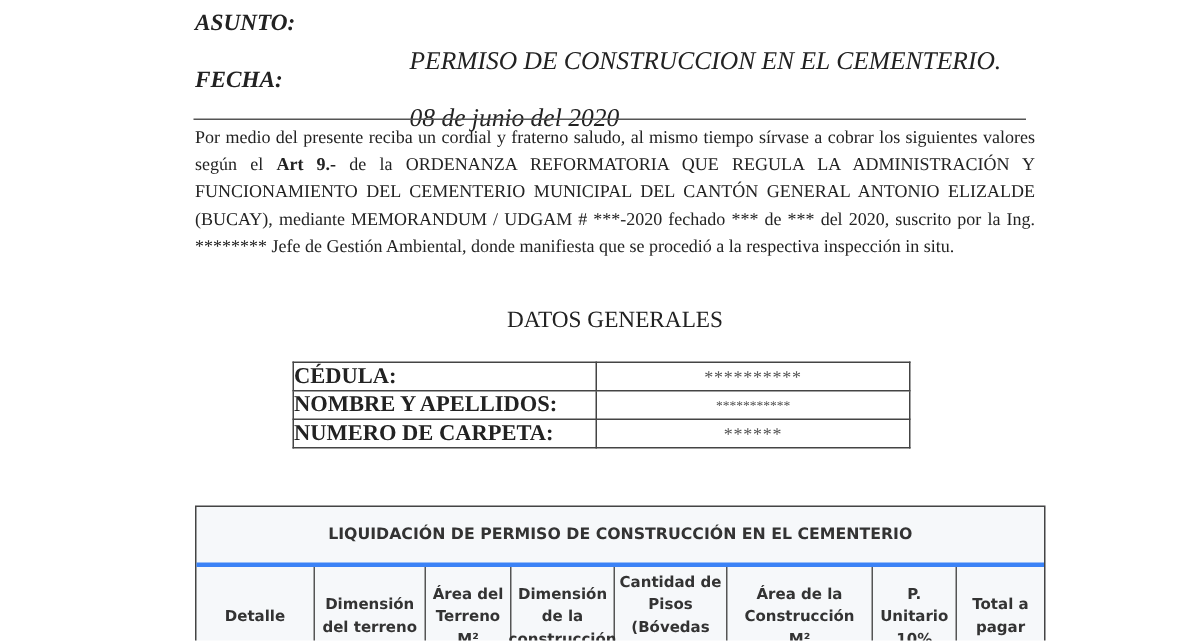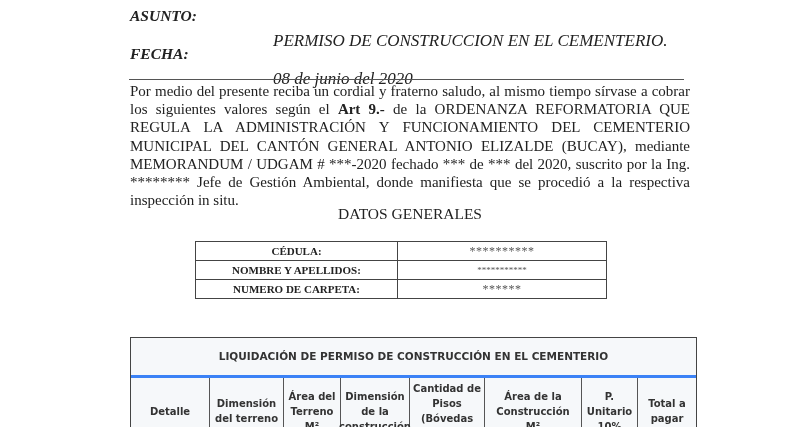--- a/index.html
+++ b/index.html
@@ -9,34 +9,34 @@
     font-family: "Liberation Serif", serif;
     color: #222;
     position: relative;
   }
   .abs { position: absolute; font-style: italic; }
   .label-bold { font-weight: bold; font-size: 15.5px; }
   .plain { font-size: 17px; margin-top: 24px; }
   .rule { position: absolute; left: 129px; width: 555px; top: 79px; height: 0; border-top: 1px solid #555; }
   .para {
     position: absolute; left: 130px; top: 82px; width: 560px;
-    font-size: 15px; line-height: 18.2px; text-align: justify;
+    font-size: 12px; line-height: 18.2px; text-align: justify;
   }
   .para p { margin: 0; }
   .center-title {
     position: absolute; font-weight: normal; font-size: 15.5px; text-align: center;
   }
   table.datos {
     position: absolute; left: 195px; top: 241px; width: 412px;
     border-collapse: collapse;
   }
   table.datos td {
     border: 1px solid #444; height: 18px; padding: 0; line-height: 17px;
   }
-  table.datos td.k { width: 201px; text-align: center; font-weight: bold; font-size: 11px; }
+  table.datos td.k { width: 201px; font-weight: bold; font-size: 15px; }
   table.datos td.v { text-align: center; font-size: 12px; color: #555; letter-spacing: 0.5px; }
   table.datos td.v.small { font-size: 9px; letter-spacing: 0; }
   .liq {
     position: absolute; left: 130px; top: 337px; width: 565px; height: 100px;
     border: 1px solid #444; background: #f6f8fa;
     font-family: "DejaVu Sans", sans-serif;
   }
   .liq-title {
     height: 37px; line-height: 37px; text-align: center;
     font-size: 10.5px; font-weight: bold; color: #333;

